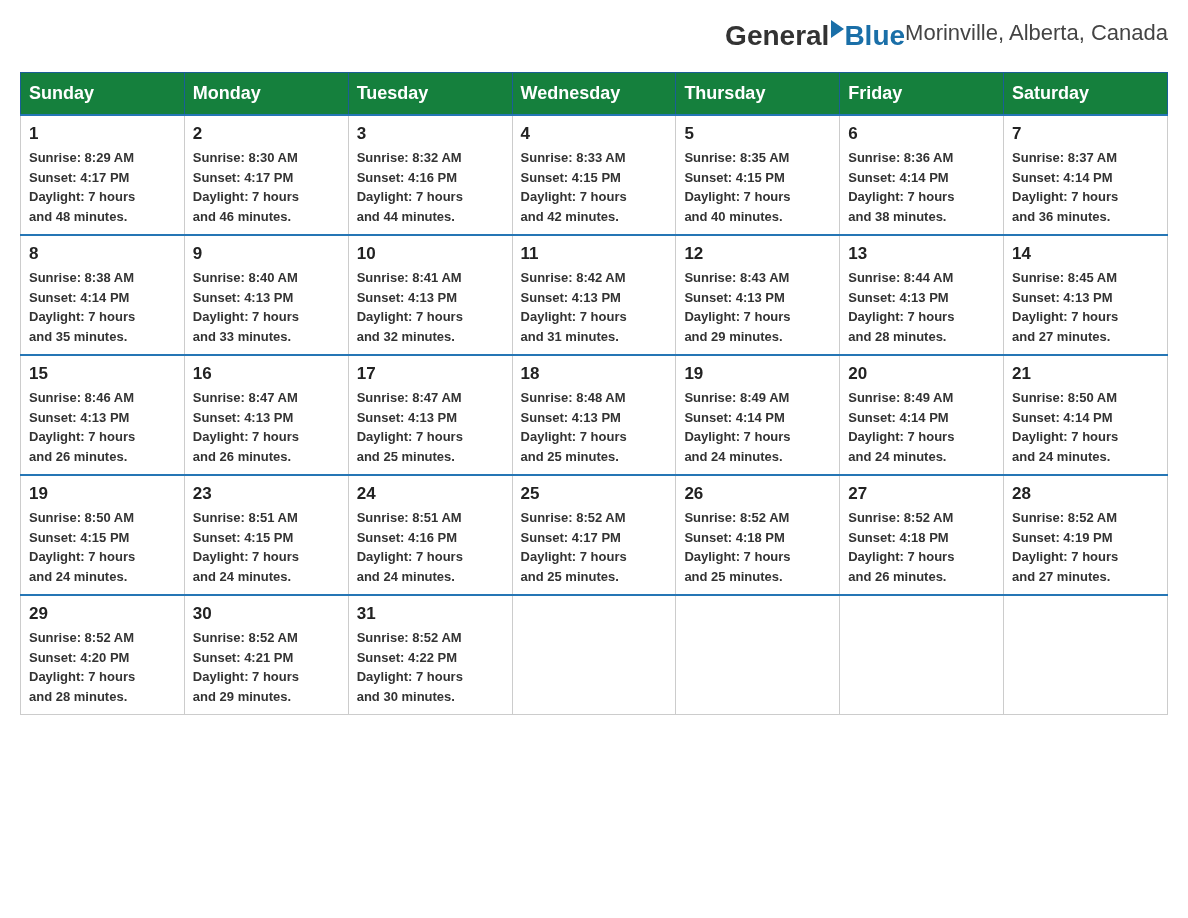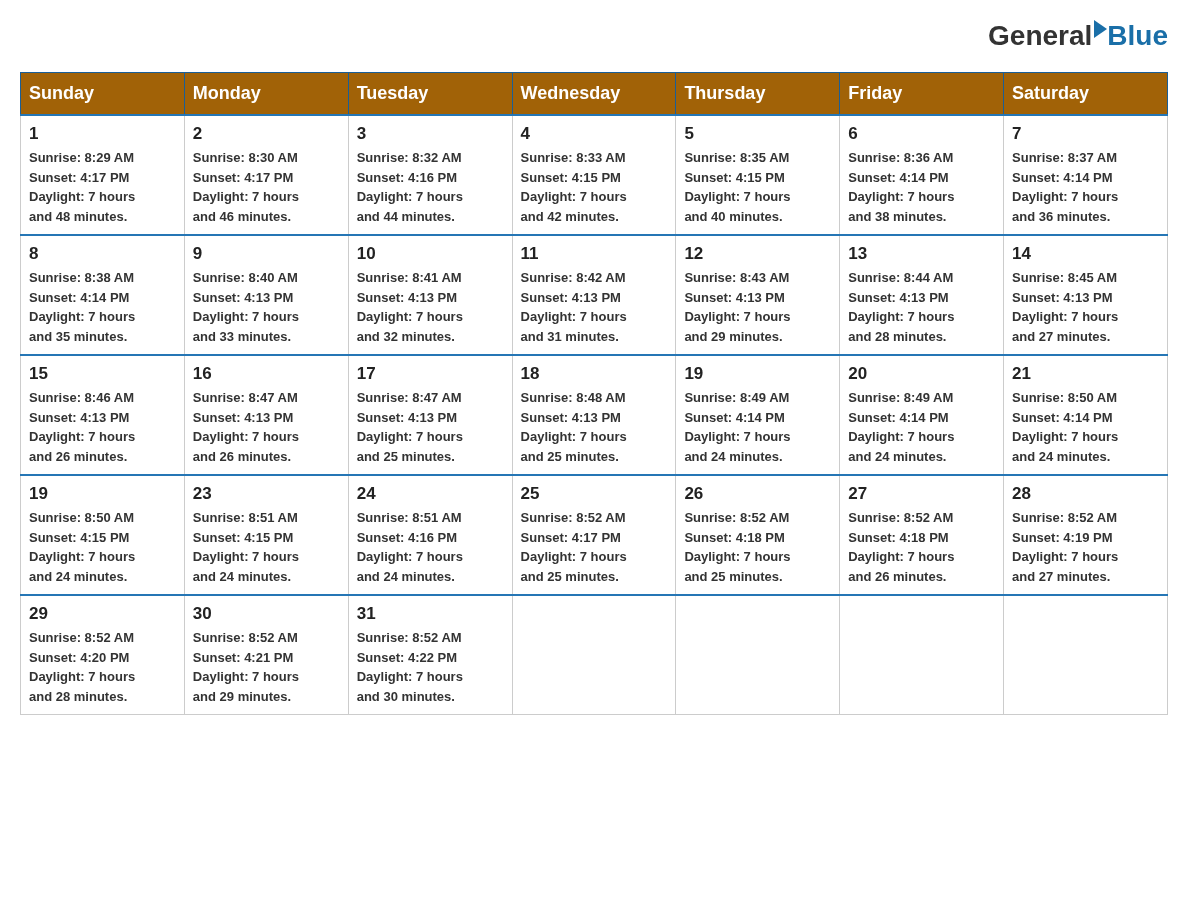--- a/index.html
+++ b/index.html
@@ -45,21 +45,21 @@
     }
     .location {
       font-size: 22px;
       color: #444;
     }
     .calendar {
       width: 100%;
       border-collapse: collapse;
     }
     .calendar th {
-      background-color: #a16207;
+      background-color: #15803d;
       color: #fff;
       padding: 10px 8px;
       text-align: left;
       font-size: 18px;
       font-weight: bold;
       border: 1px solid #1a5e96;
     }
     .calendar td {
       vertical-align: top;
       padding: 8px;
@@ -99,20 +99,21 @@
       <span style="display:inline-flex; flex-direction:row; align-items:flex-start; margin-left:2px;">
         <span style="display:flex; align-items:flex-end;">
           <span style="display:inline-block; width:0; height:0; border-left:13px solid #1a6fa8; border-top:9px solid transparent; border-bottom:9px solid transparent; margin-bottom:4px;"></span>
           <span style="display:inline-block; width:0; height:0; border-left:0px solid transparent; border-right:0; border-bottom:18px solid transparent; margin-left:0;"></span>
         </span>
         <span class="logo-blue">Blue</span>
       </span>
     </div>
   </div>
   <div class="title-section">
+    <div class="location">Morinville, Alberta, Canada</div>
   </div>
 </div>
 
 <table class="calendar">
   <thead>
     <tr>
     <th>Sunday</th>
         <th>Monday</th>
         <th>Tuesday</th>
         <th>Wednesday</th>

